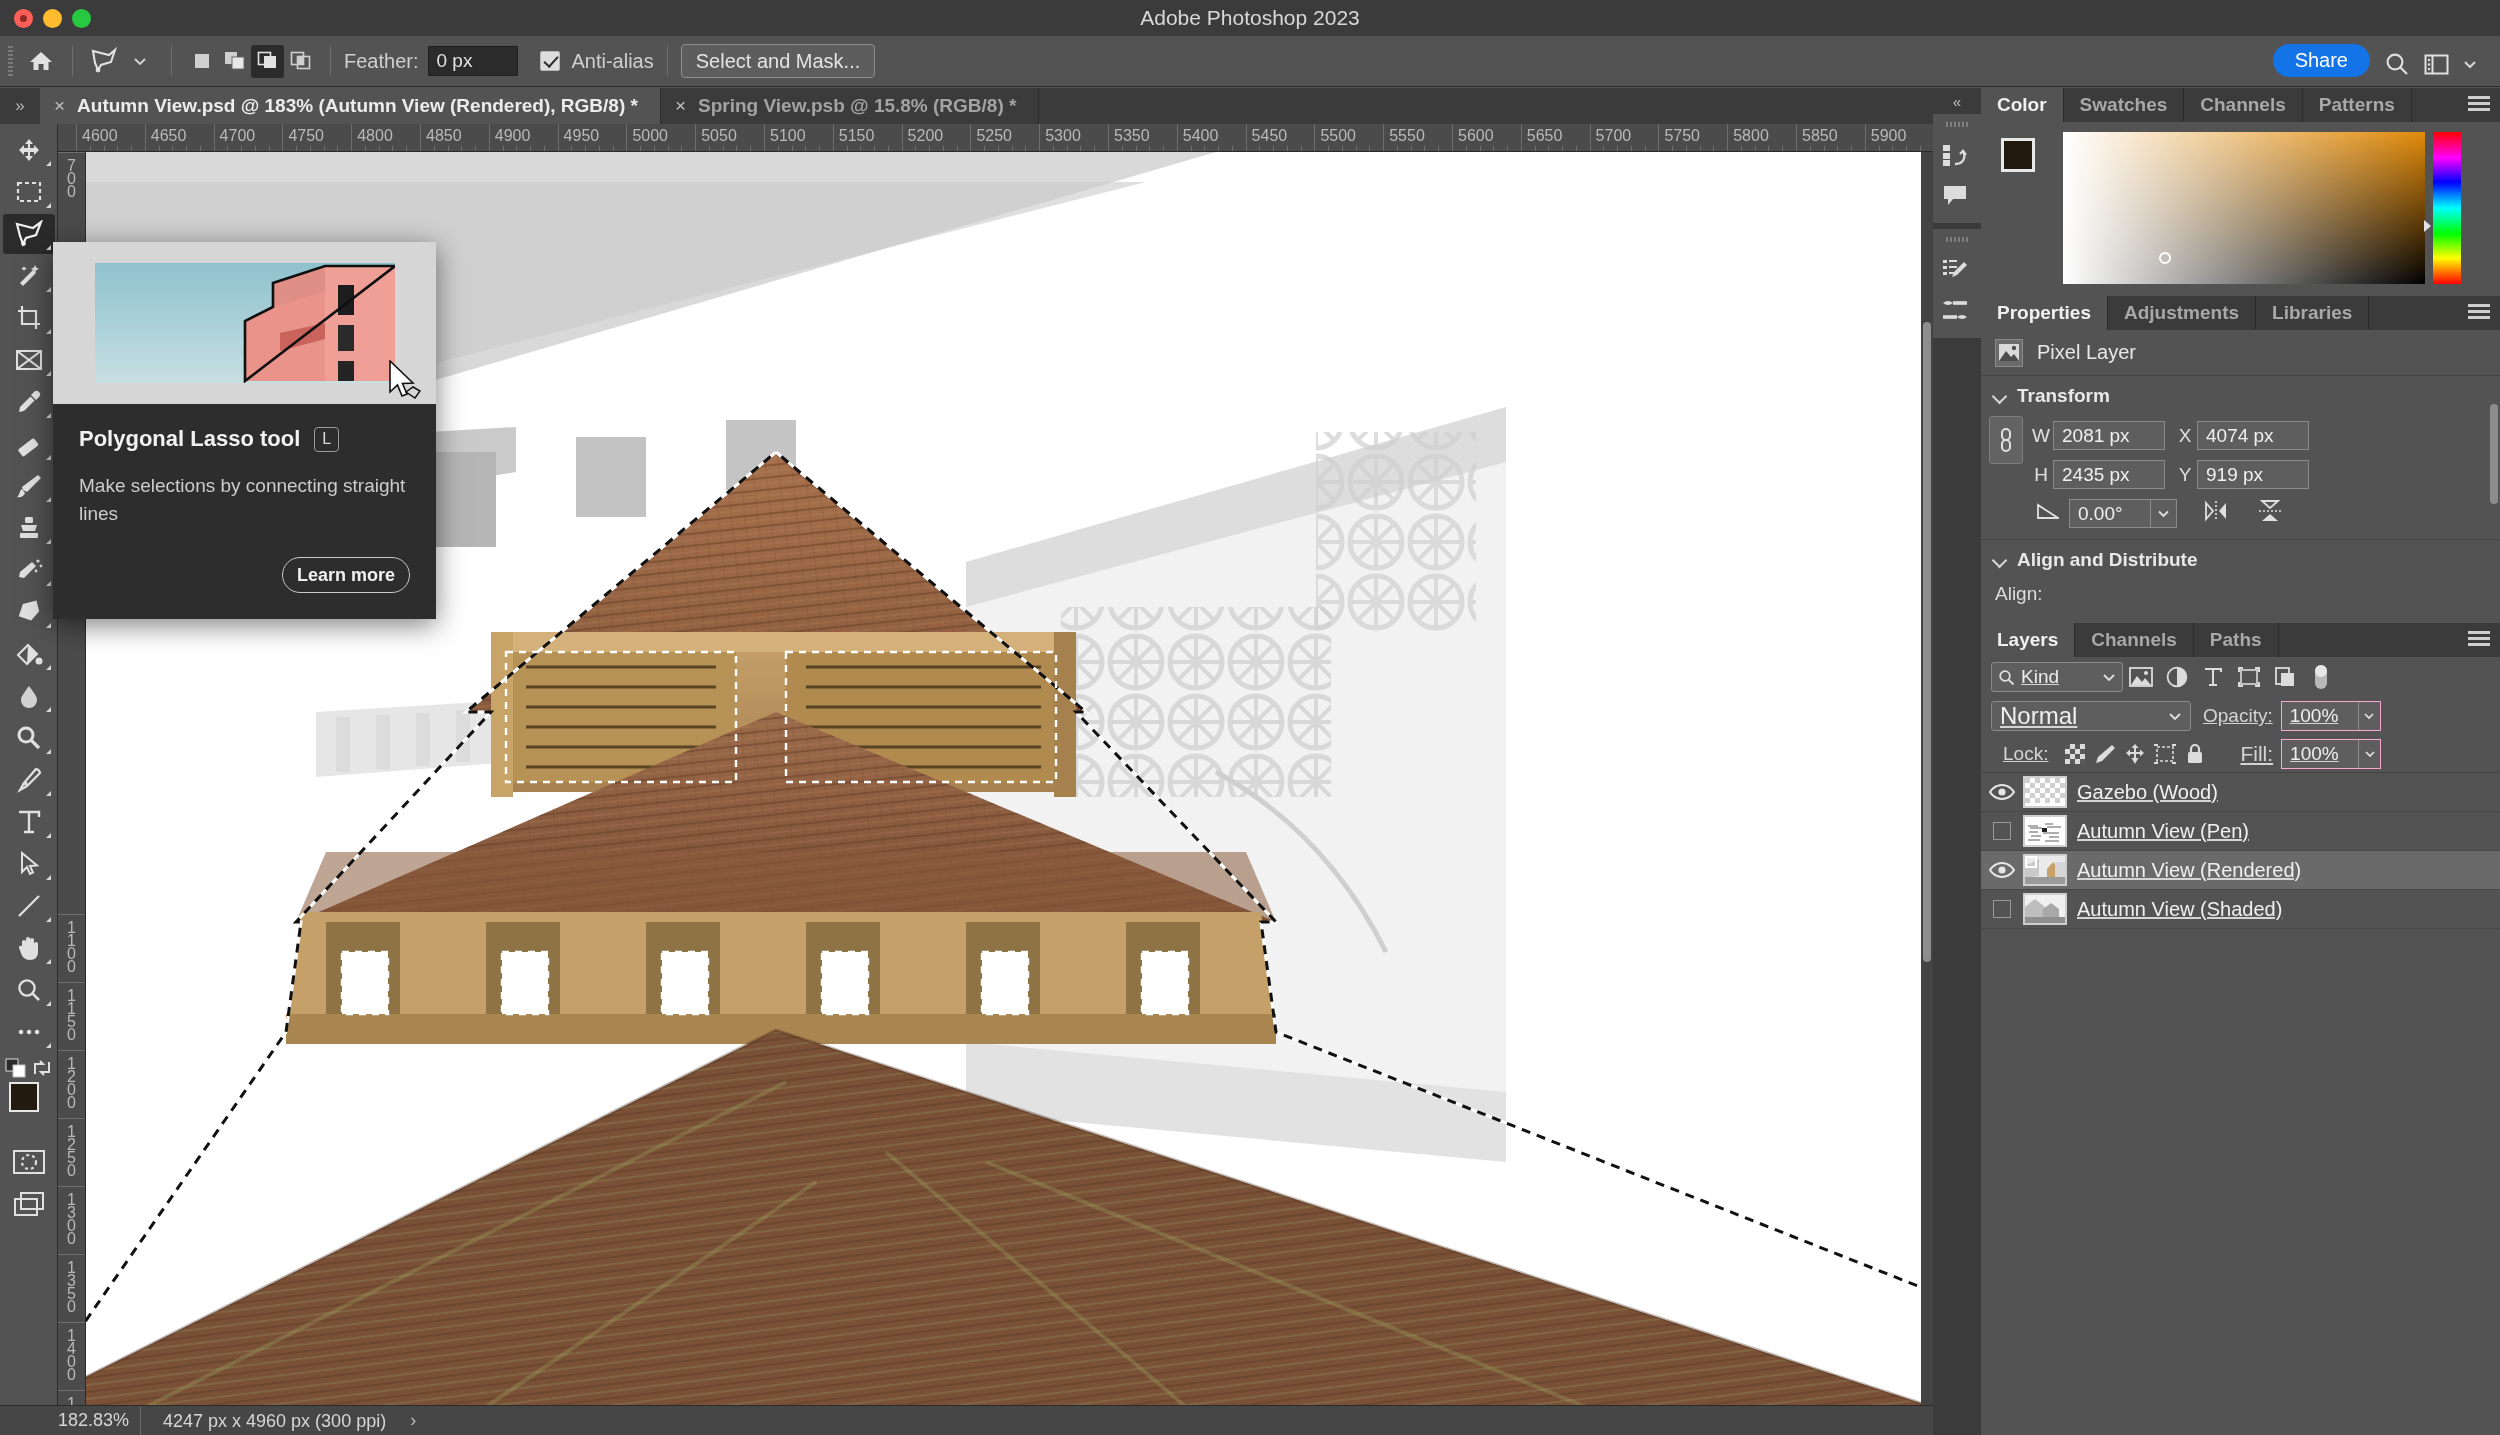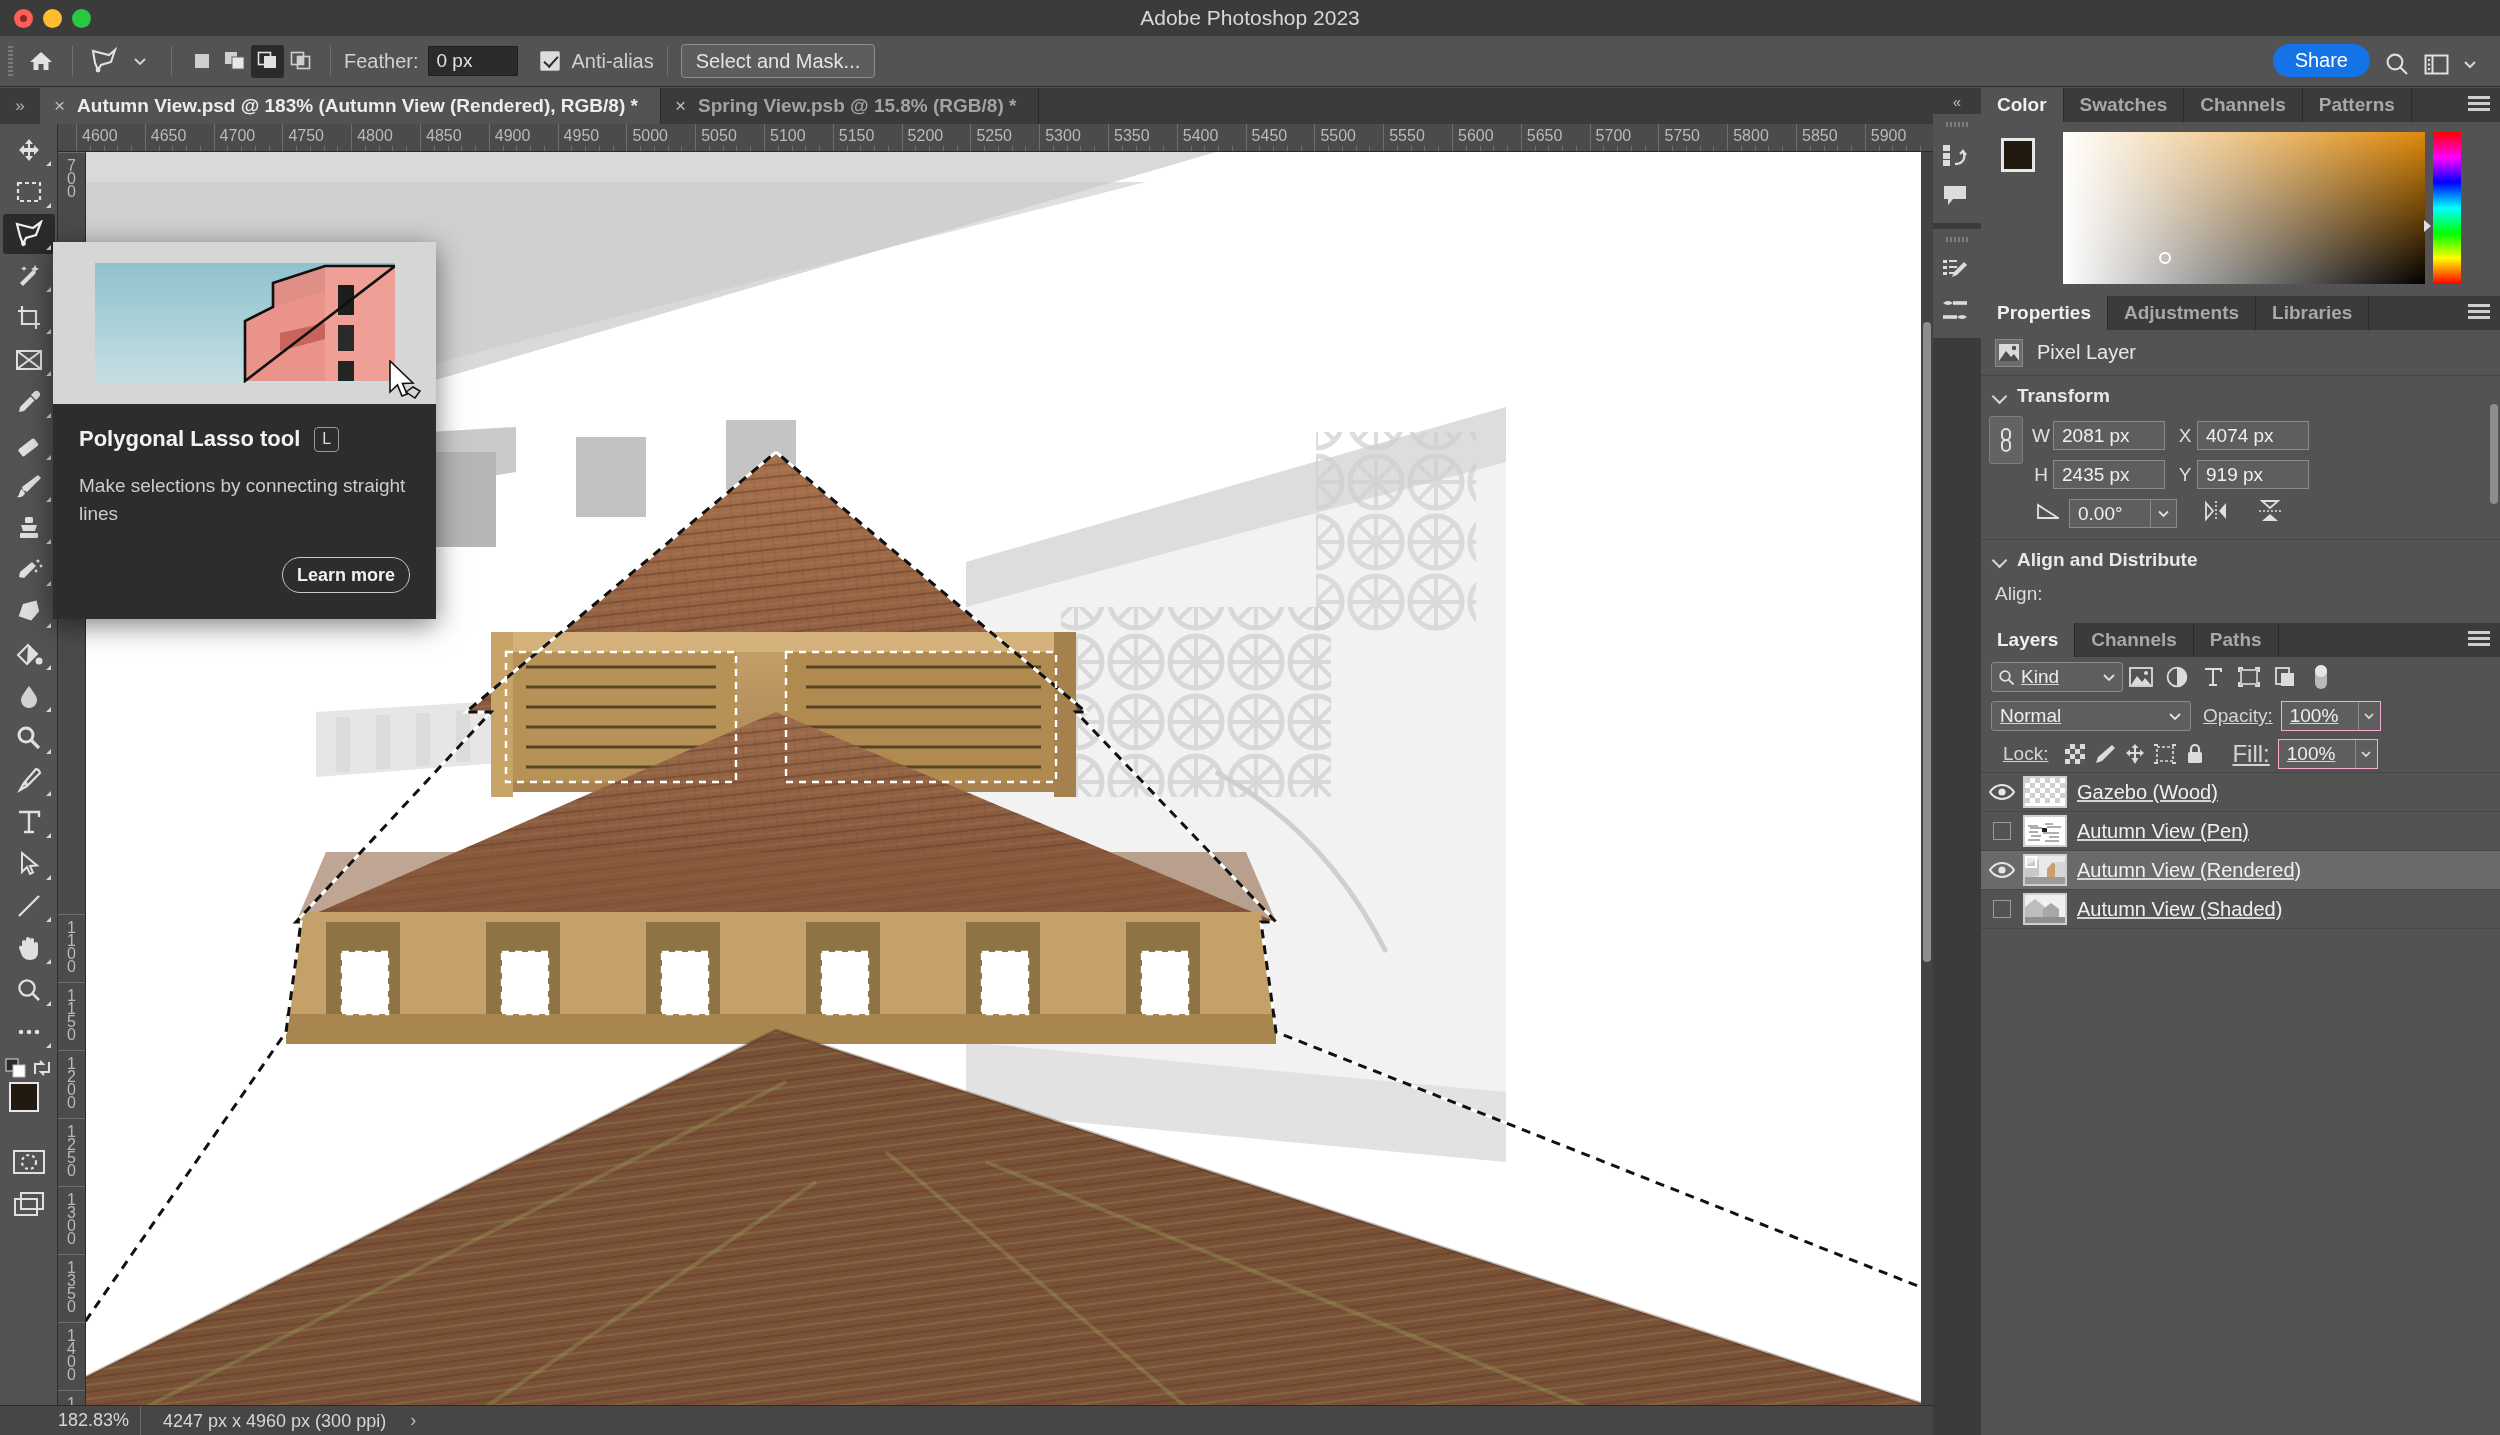--- a/index.html
+++ b/index.html
@@ -134,21 +134,21 @@
   #prop-scroll { position:absolute; right:2px; top:108px; width:8px; height:100px; background:#8d8d8d; border-radius:4px;}
 
   
   #layerspanel { background:#535353;text-decoration:underline; }
   .filter-row { display:flex; align-items:center; height:40px; padding:0 10px; }
   .kind-select { display:flex;align-items:center; width:132px;height:30px; background:#5e5e5e;border:1px solid #8b8b8b;
                  border-radius:3px; padding:0 6px; font-size:19px; color:#ececec;}
   .fIcon { width:36px;height:36px;display:flex;align-items:center;justify-content:center;cursor:pointer;}
   .blend-row { display:flex; align-items:center; height:38px; padding:0 10px; }
   .blend-select { width:200px;height:30px;background:#5e5e5e;border:1px solid #8b8b8b;border-radius:3px;
-                  display:flex;align-items:center;justify-content:space-between;padding:0 8px;font-size:19px;color:#efefef;}
+                  display:flex;align-items:center;justify-content:space-between;padding:0 8px;font-size:24px;color:#efefef;}
   .mini { width:100px;height:30px;background:#5e5e5e;border:1px solid #f9a8d4;display:flex;align-items:center;
           justify-content:space-between; font-size:19px;color:#efefef;}
   .mini .v { padding-left:8px; }
   .mini .cv { width:22px;height:28px;border-left:1px solid #8b8b8b;display:flex;align-items:center;justify-content:center;}
   .lock-row { display:flex; align-items:center; height:38px; padding:0 22px; border-bottom:1px solid #444;}
   .layer-row { display:flex; align-items:center; height:39px; border-bottom:1px solid #484848; cursor:pointer; }
   .layer-row.selected { background:#6a6a6a; }
   .eyecell { width:42px; display:flex; align-items:center; justify-content:center; }
   .eyebox { width:18px;height:18px;border:1px solid #999; }
   .lthumb { width:44px;height:32px;border:2px solid #cfcfcf; margin-right:10px; position:relative; overflow:hidden; background:#fff;}
@@ -1144,21 +1144,21 @@
                 <rect x="18" y="18" width="4" height="2"></rect>
               </g>
             </svg>
         </span>
         <span class="fIcon" style="width:30px">
           <svg width="20" height="22" viewBox="0 0 20 22">
               <path d="M6 9 V6 a4 4 0 0 1 8 0 v3" fill="none" stroke="#dcdcdc" stroke-width="2.2"></path>
               <rect x="3" y="9" width="14" height="11" rx="1.6" fill="#dcdcdc"></rect>
             </svg>
         </span>
-        <span style="font-size:24px;margin:0 8px 0 22px;">Fill:</span>
+        <span style="font-size:21px;margin:0 8px 0 30px;">Fill:</span>
         <span class="mini">
           <span class="v">100%</span>
           <span class="cv">
             <svg width="12" height="12" viewBox="0 0 12 12">
                 <path d="M2 4 L6 8 L10 4" fill="none" stroke="#e0e0e0" stroke-width="1.7"></path>
               </svg>
           </span>
         </span>
       </div>
 

